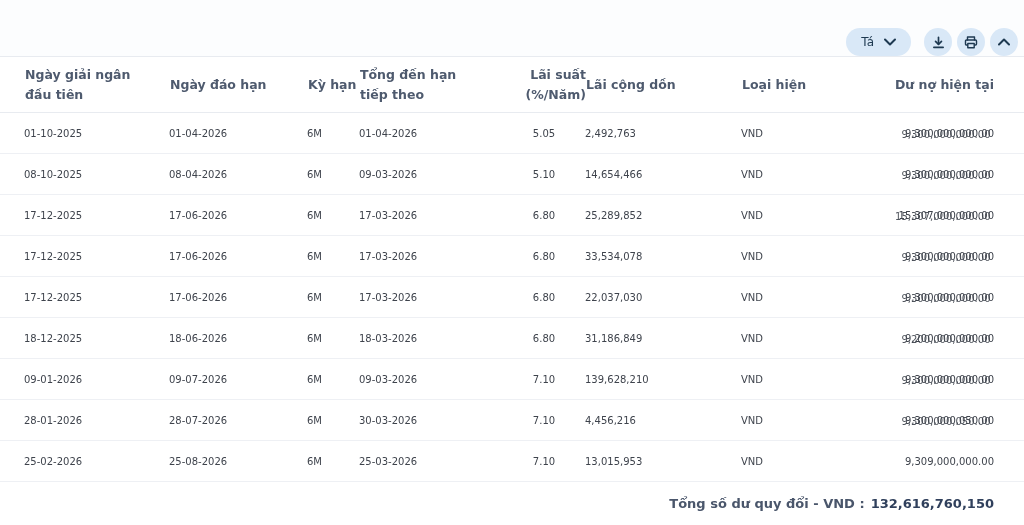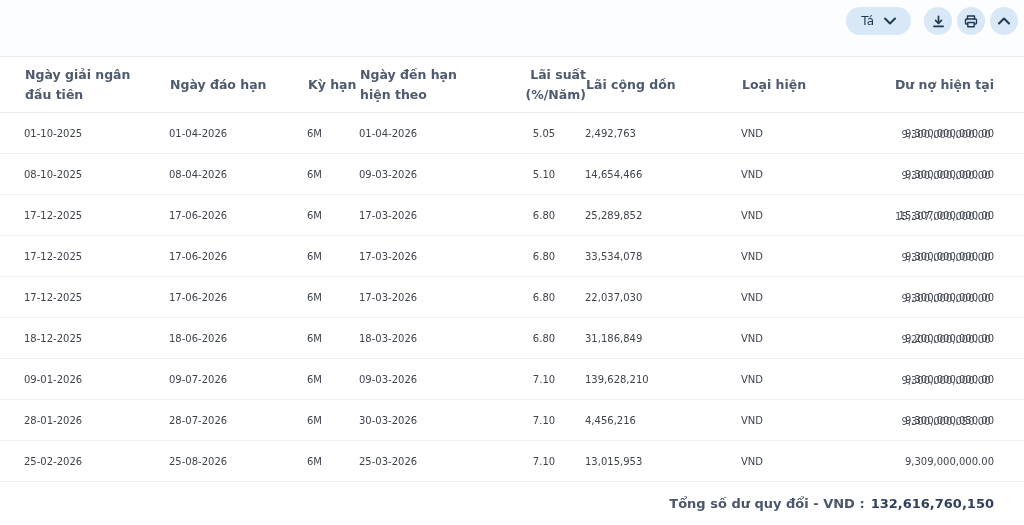--- a/index.html
+++ b/index.html
@@ -8,21 +8,21 @@
     width:1024px; height:525px; overflow:hidden;
     background:#ffffff;
     font-family:"DejaVu Sans","Liberation Sans",sans-serif;
     color:#3e434c;
     -webkit-font-smoothing:antialiased;
   }
 
   
   .toolbar {
     height:57px;
-    display:flex; justify-content:flex-end; align-items:flex-start;
+    display:flex; justify-content:flex-end; align-items:flex-end;
     gap:5px; padding:7px 6px 0 0;
     background:#fcfdfe;
     border-bottom:1px solid #e8ebf0;
   }
   .pill-btn {
     height:28px; padding:0 15px; margin-right:8px;
     border:none; border-radius:16px;
     background:#d9e8f7; color:#1e3951;
     display:flex; align-items:center; gap:10px;
     font-family:inherit; font-size:12px; cursor:pointer;
@@ -114,21 +114,21 @@
         </svg>
     </span>
   </button>
 </div>
 
 <div>
   <div class="grid-row thead">
     <div class="c1">Ngày giải ngân đầu tiên</div>
     <div class="c2">Ngày đáo hạn</div>
     <div class="c3">Kỳ hạn</div>
-    <div class="c4">Ngày đến hạn hiện theo</div>
+    <div class="c4">Tổng đến hạn tiếp theo</div>
     <div class="c5">Lãi suất (%/Năm)</div>
     <div class="c6">Lãi cộng dồn</div>
     <div class="c7">Loại hiện</div>
     <div class="c8">Dư nợ hiện tại</div>
   </div>
 
   <div>
     <div class="grid-row trow">
       <div class="c1">01-10-2025</div>
       <div class="c2">01-04-2026</div>

